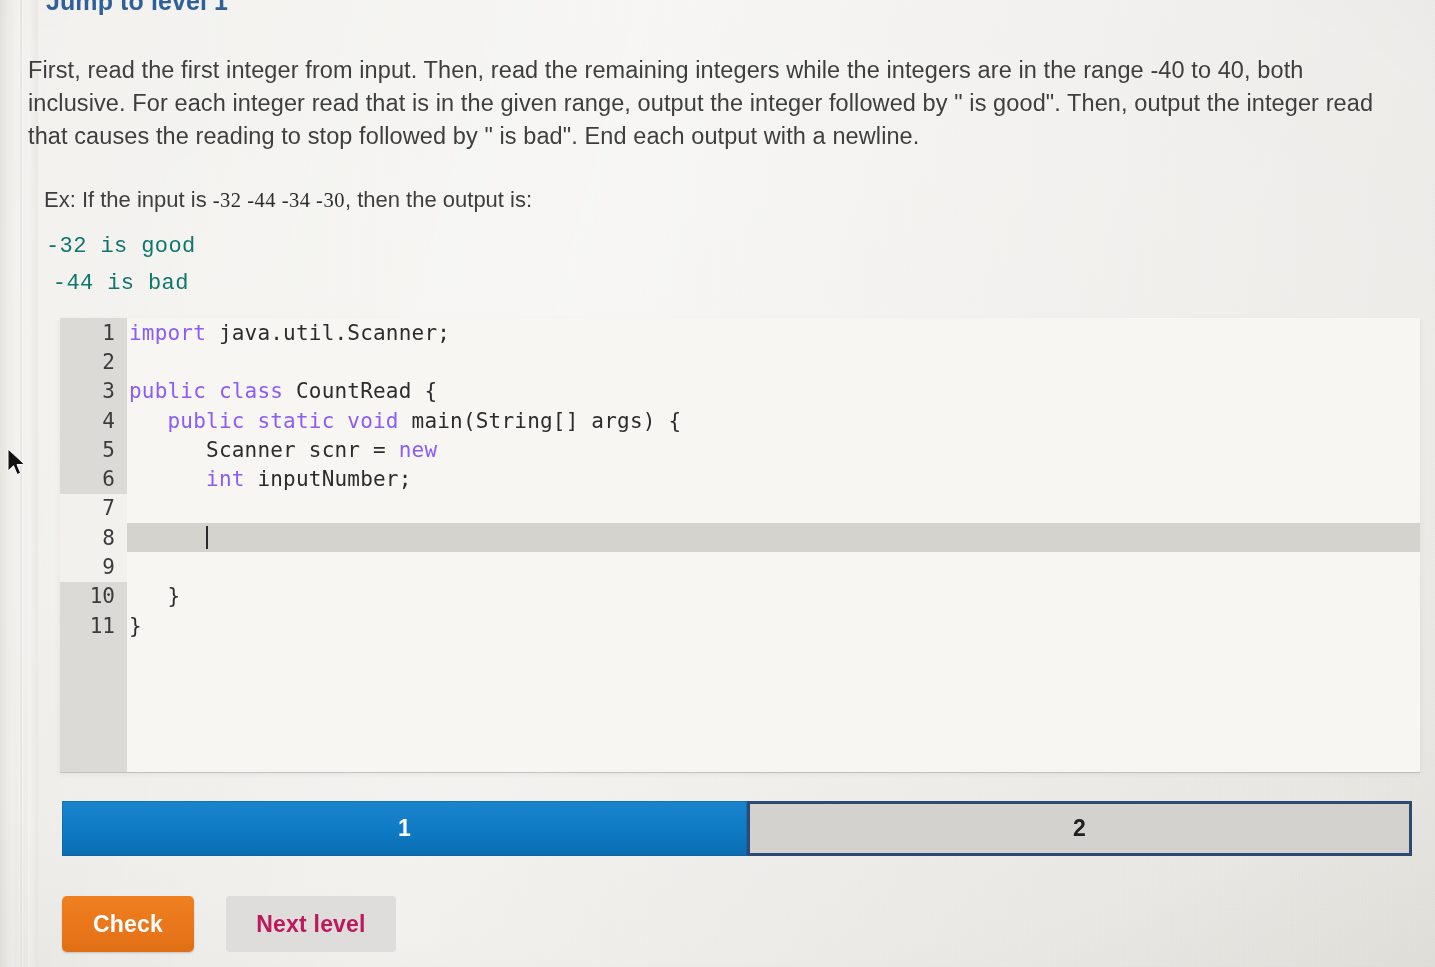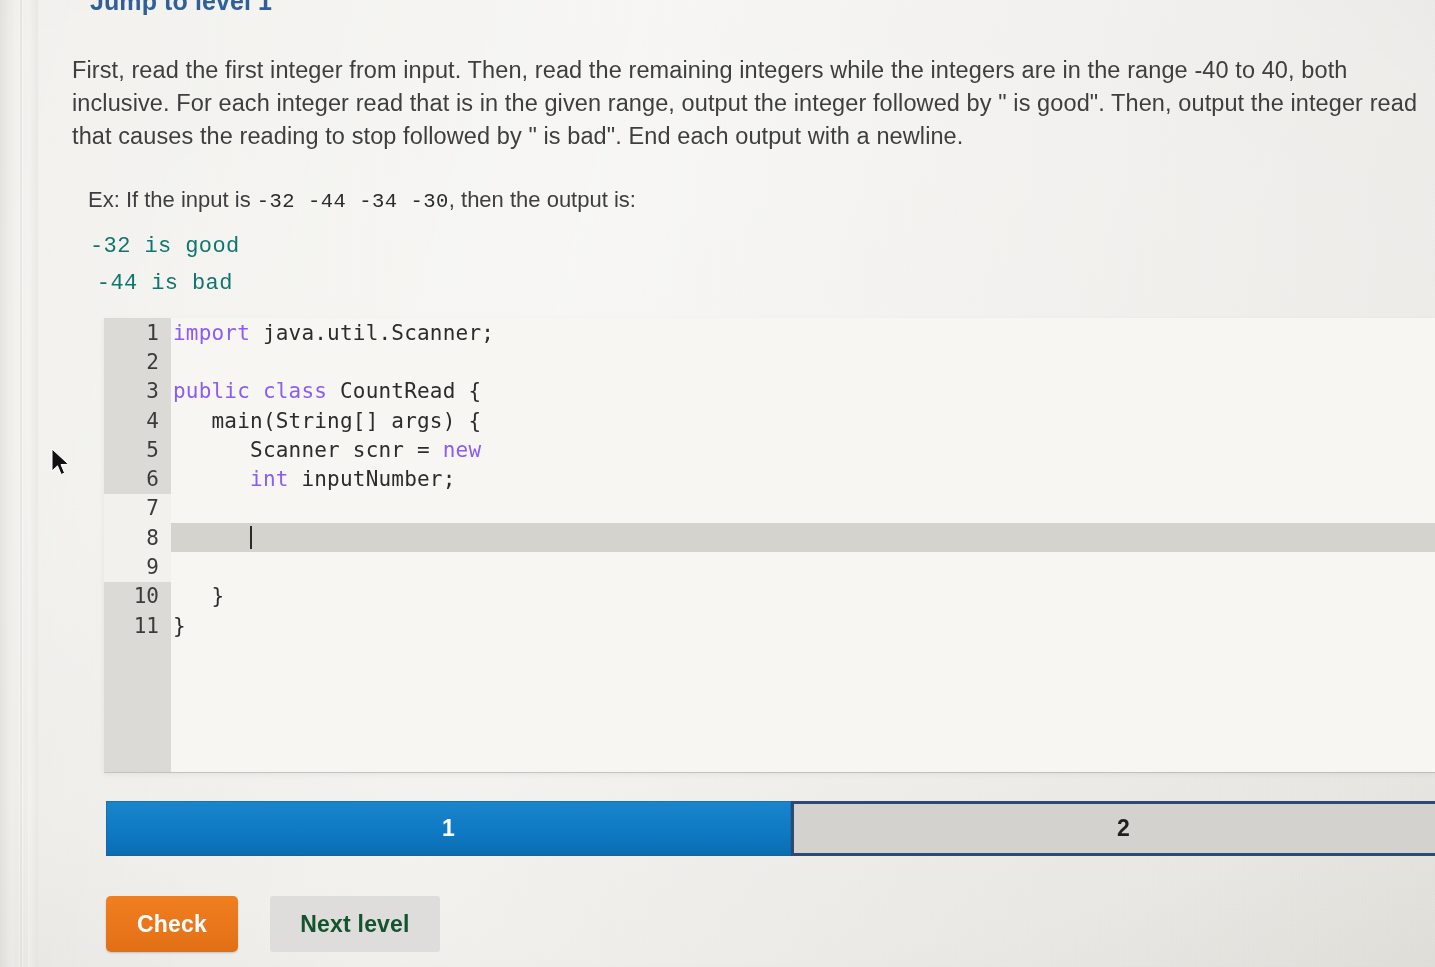--- a/index.html
+++ b/index.html
@@ -54,21 +54,20 @@
     inset: 0;
     pointer-events: none;
     background: radial-gradient(125% 105% at 48% 44%, rgba(255,255,255,0.16) 0%, rgba(255,255,255,0) 52%, rgba(80,78,72,0.10) 100%);
   }
 
   
   #page {
     position: absolute;
     inset: 0;
     z-index: 3;
-    margin-left: 44px;
   }
 
   #jump-to-level {
     position: absolute;
     left: 46px;
     top: -13px;
     font-size: 25px;
     font-weight: 700;
     color: #2f6099;
     letter-spacing: .1px;
@@ -88,21 +87,21 @@
 
   #example-line {
     position: absolute;
     left: 44px;
     top: 185px;
     font-size: 22px;
     line-height: 30px;
     color: #3e3e3e;
   }
   .mono-inline {
-    font-family: Liberation Mono, monospace;
+    font-family: Liberation Serif, serif;
     font-size: 20.5px;
     color: #2b2b2b;
     letter-spacing: .5px;
     text-align: center;
   }
 
   #example-output {
     position: absolute;
     left: 46px;
     top: 228px;
@@ -245,21 +244,21 @@
     font-weight: 700;
     font-family: "Liberation Sans", sans-serif;
     cursor: pointer;
     box-shadow: 0 1px 2px rgba(0,0,0,.18);
     letter-spacing: .2px;
   }
   #next-level-button {
     width: 170px;
     height: 56px;
     background: #dedddb;
-    color: #14532d;
+    color: #be185d;
     border: none;
     border-radius: 3px;
     font-size: 23px;
     font-weight: 700;
     font-family: "Liberation Sans", sans-serif;
     cursor: default;
     letter-spacing: .2px;
   }
 
   
@@ -299,21 +298,21 @@
 
   <div id="code-editor">
     <div id="gutter">
       <div class="gutter-locked" id="gutter-locked-top"></div>
       <div class="gutter-locked" id="gutter-locked-bottom"></div>
     </div>
     <div id="code-lines">
         <div class="code-row"><span class="lineno">1</span><span class="code-text-wrap"><span class="kw">import</span><span class="id"> java.util.Scanner;</span></span></div>
         <div class="code-row"><span class="lineno">2</span><span class="code-text-wrap"></span></div>
         <div class="code-row"><span class="lineno">3</span><span class="code-text-wrap"><span class="kw">public class </span><span class="id">CountRead {</span></span></div>
-        <div class="code-row"><span class="lineno">4</span><span class="code-text-wrap"><span class="pun">   </span><span class="id">main(String[] args) {</span></span></div>
+        <div class="code-row"><span class="lineno">4</span><span class="code-text-wrap"><span class="pun">   </span><span class="kw">public static void </span><span class="id">main(String[] args) {</span></span></div>
         <div class="code-row"><span class="lineno">5</span><span class="code-text-wrap"><span class="pun">      </span><span class="id">Scanner scnr = </span><span class="kw">new </span></span></div>
         <div class="code-row"><span class="lineno">6</span><span class="code-text-wrap"><span class="pun">      </span><span class="kw">int </span><span class="id">inputNumber;</span></span></div>
         <div class="code-row"><span class="lineno">7</span><span class="code-text-wrap"></span></div>
         <div class="code-row active-line"><span class="lineno">8</span><span class="code-text-wrap"><span>      </span><span id="caret"></span></span></div>
         <div class="code-row"><span class="lineno">9</span><span class="code-text-wrap"></span></div>
         <div class="code-row"><span class="lineno">10</span><span class="code-text-wrap"><span class="pun">   }</span></span></div>
         <div class="code-row"><span class="lineno">11</span><span class="code-text-wrap"><span class="pun">}</span></span></div>
       </div>
   </div>
 

